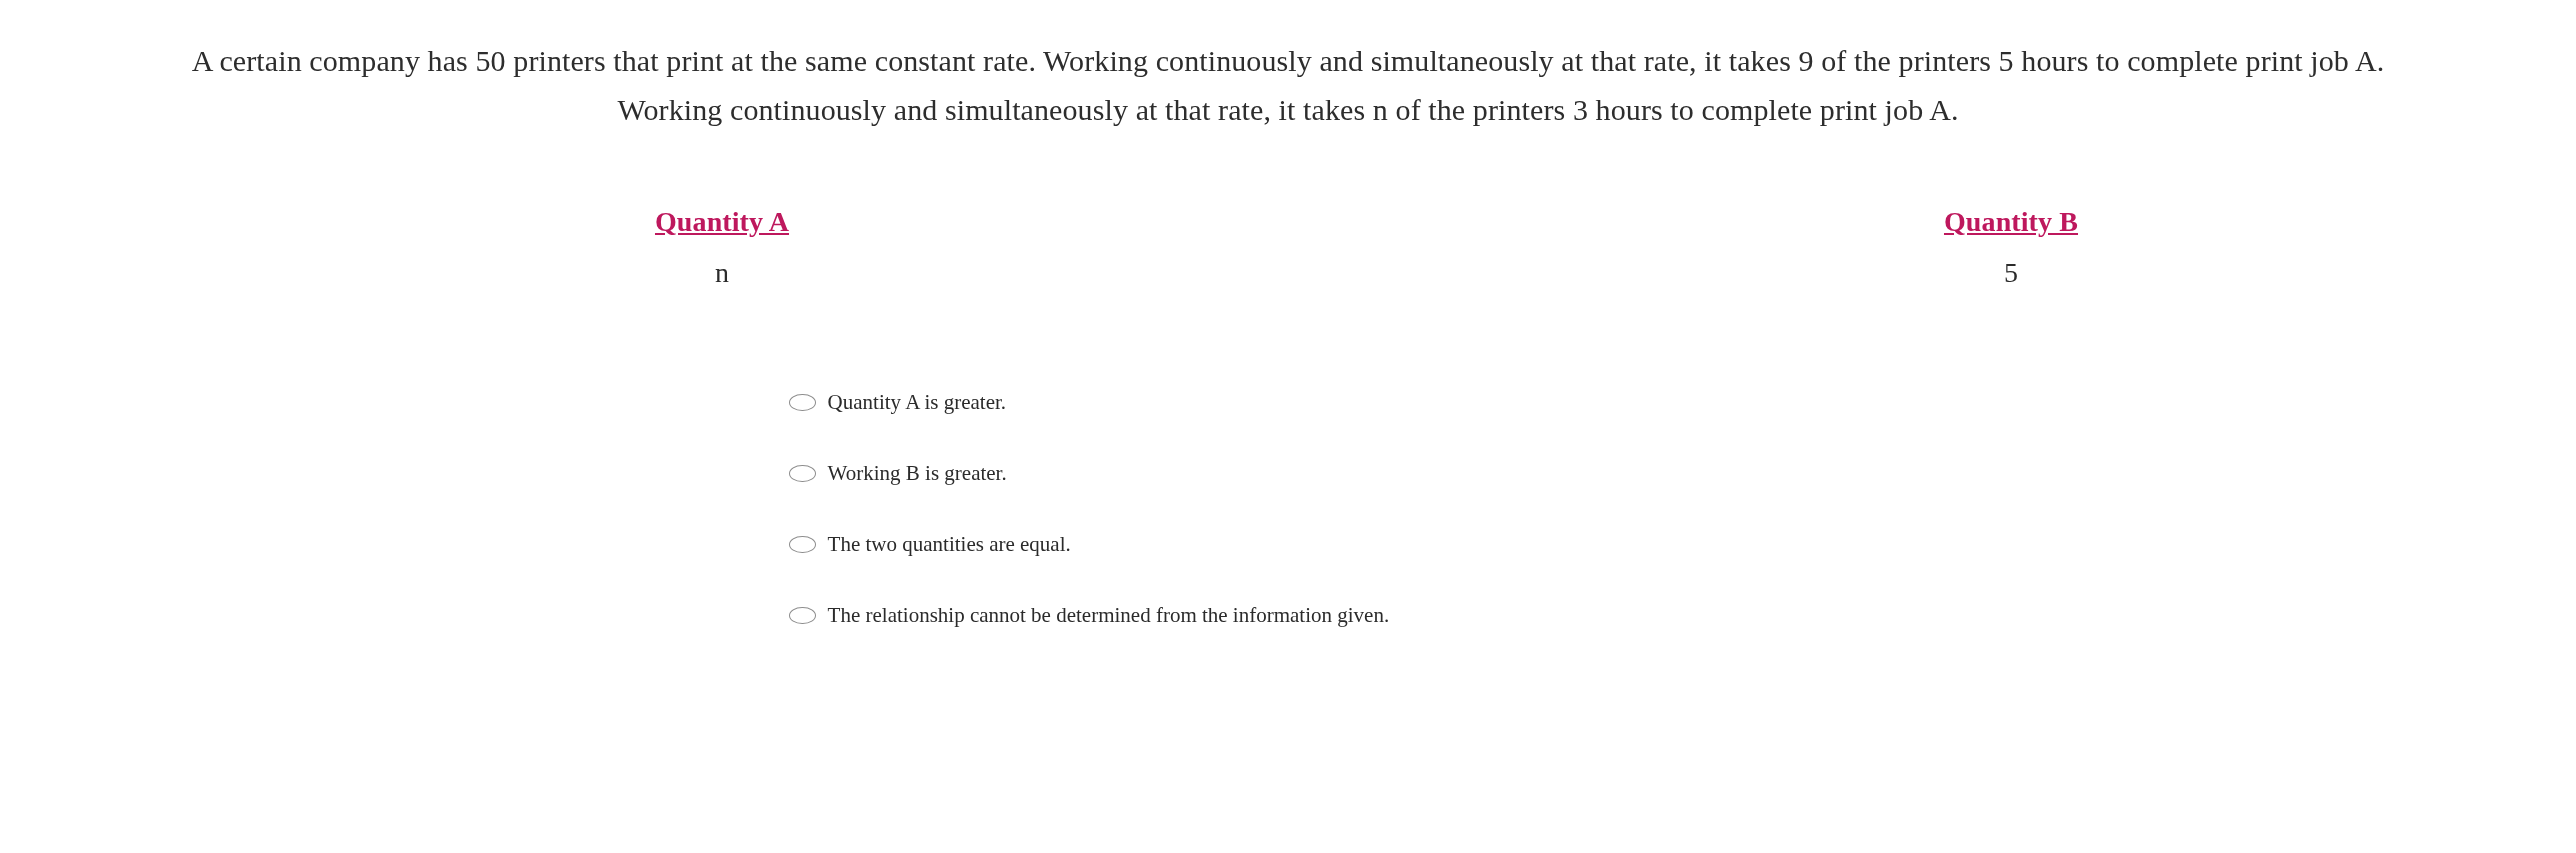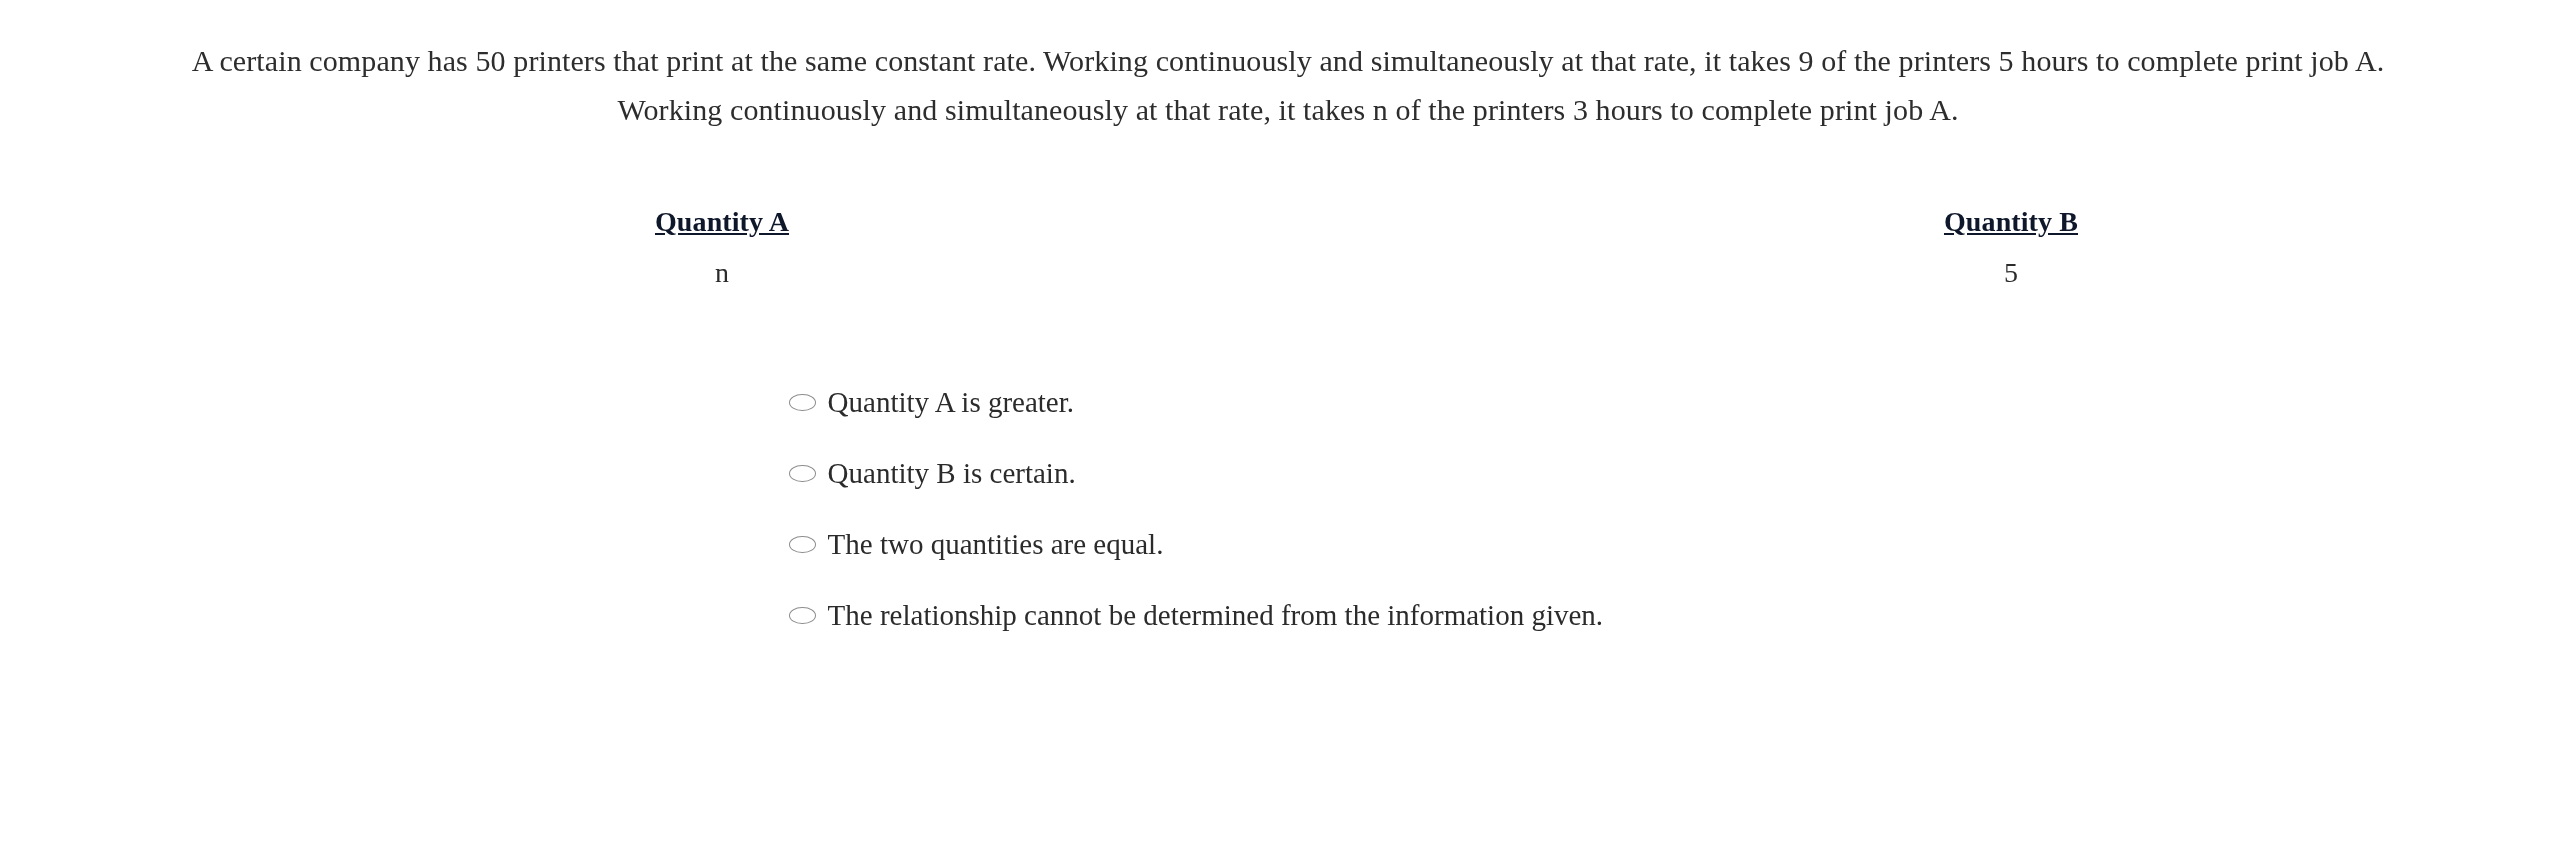--- a/index.html
+++ b/index.html
@@ -46,21 +46,21 @@
     position: absolute;
     text-align: center;
     width: 451px;
   }
   .qty-a { left: 419px; }
   .qty-b { left: 1708px; }
   .qty-title {
     font-size: 28px;
     font-weight: bold;
     text-decoration: underline;
-    color: #0f172a;
+    color: #be185d;
     letter-spacing: 0.1px;
   }
   .qty-value {
     margin-top: 19.3px;
     font-size: 28px;
     color: #2b2b2b;
   }
 
   
   .options {
@@ -77,21 +77,21 @@
     flex: 0 0 auto;
     width: 27px;
     height: 17.4px;
     border: 1.9px solid #8d8d8d;
     border-radius: 50%;
     background: #ffffff;
     box-sizing: border-box;
     margin-right: 11.6px;
   }
   .option-label {
-    font-size: 29px;
+    font-size: 21px;
     line-height: 1;
     color: #2b2b2b;
     white-space: nowrap;
   }
 </style>
 </head>
 <body>
 
 <div class="page">
 
@@ -110,21 +110,21 @@
 
   <div class="options">
 
     <div class="option-row">
       <span class="radio"></span>
       <span class="option-label">Quantity A is greater.</span>
     </div>
 
     <div class="option-row">
       <span class="radio"></span>
-      <span class="option-label">Quantity B is certain.</span>
+      <span class="option-label">Working B is greater.</span>
     </div>
 
     <div class="option-row">
       <span class="radio"></span>
       <span class="option-label">The two quantities are equal.</span>
     </div>
 
     <div class="option-row">
       <span class="radio"></span>
       <span class="option-label">The relationship cannot be determined from the information given.</span>

